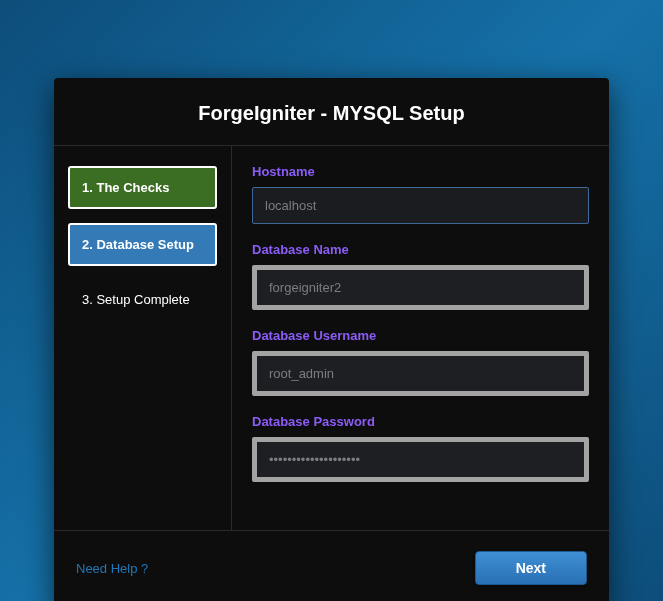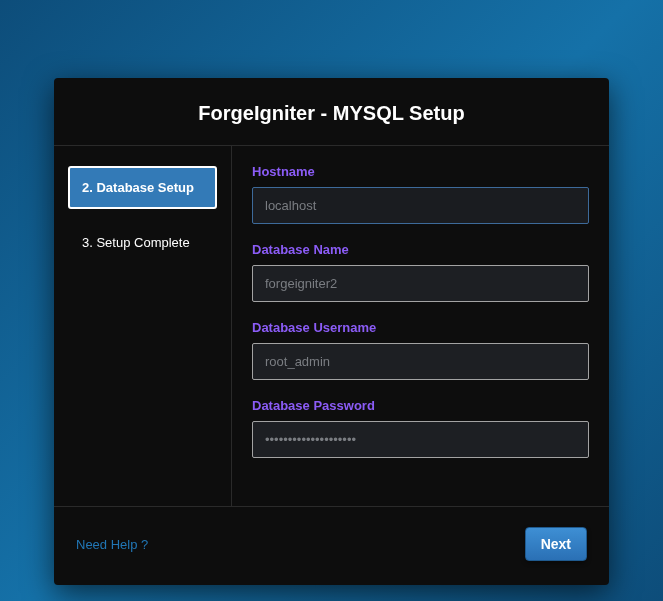--- a/index.html
+++ b/index.html
@@ -73,21 +73,21 @@
     .form-label {
       display: block;
       color: #8b5cf6;
       font-size: 13px;
       font-weight: bold;
       margin-bottom: 8px;
     }
     .form-input {
       width: 100%;
       background: #1d1f23;
-      border: 1px solid #a3a3a3;
+      border: 5px solid #a3a3a3;
       color: #7a7d82;
       padding: 10px 12px;
       font-size: 13px;
       border-radius: 2px;
       outline: none;
     }
     .form-input.focused {
       border: 1px solid #3d6a9a;
       background: #1a1c20;
     }
@@ -103,36 +103,39 @@
       font-size: 13px;
       text-decoration: none;
       cursor: pointer;
     }
     .next-btn {
       background: linear-gradient(#3e8fd4, #2a70b5);
       border: 1px solid #1f5a8f;
       color: #ffffff;
       font-size: 14px;
       font-weight: bold;
-      padding: 8px 15px;
+      padding: 8px 40px;
       border-radius: 4px;
       cursor: pointer;
       box-shadow: 0 2px 4px rgba(0,0,0,0.4);
     }
   </style>
 </head>
 <body>
 
 <div class="panel">
   <div class="panel-header">
     <div class="panel-title">ForgeIgniter - MYSQL Setup</div>
   </div>
 
   <div class="panel-body">
     <div class="sidebar">
+      <div class="step step-checks">
+        <span>1. The Checks</span>
+      </div>
       <div class="step step-db">
         <span>2. Database Setup</span>
       </div>
       <div class="step step-complete">
         <span>3. Setup Complete</span>
       </div>
     </div>
 
     <div class="content">
       <div class="form-group">

